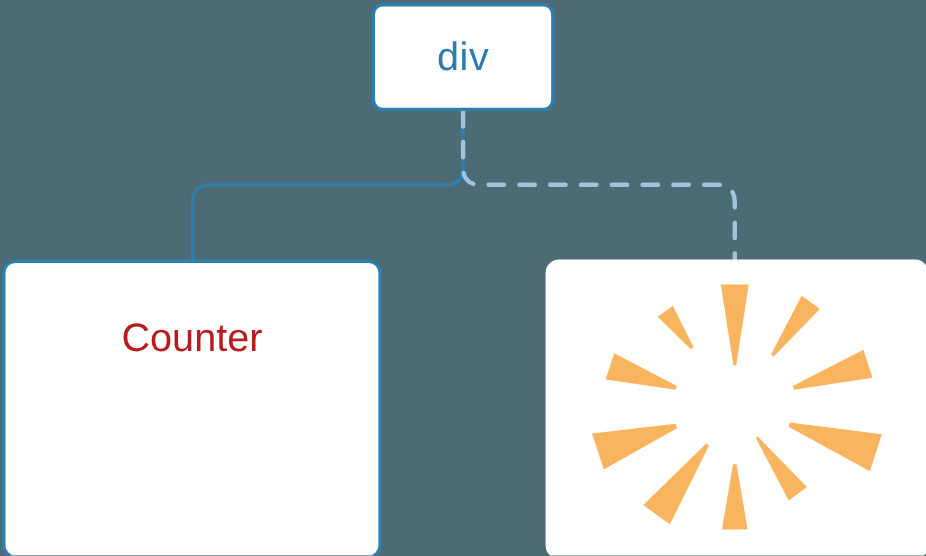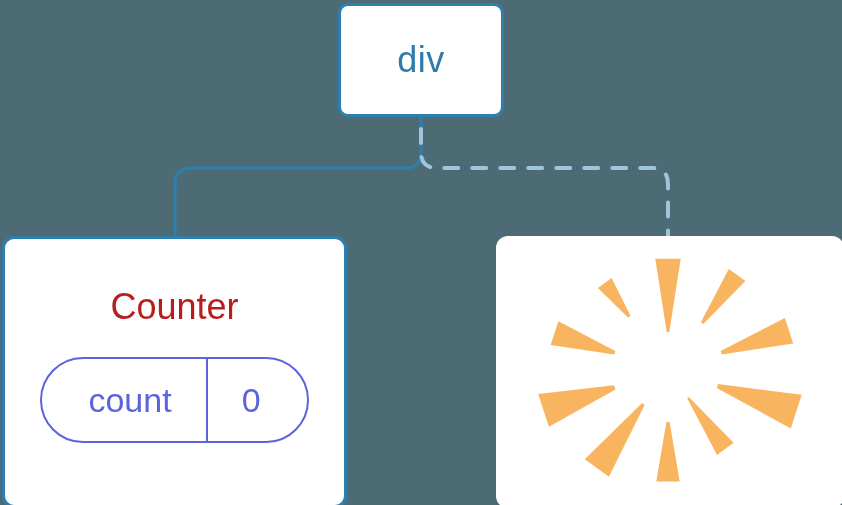--- a/index.html
+++ b/index.html
@@ -38,21 +38,21 @@
     box-sizing: border-box;
   }
   .node.bordered {
     border: 3px solid #2d7fb0;
   }
 
   #node-div {
     left: 338px;
     top: 3px;
     width: 166px;
-    height: 114px;
+    height: 98px;
     border-radius: 10px;
     display: flex;
     align-items: center;
     justify-content: center;
   }
   #node-div .node-title {
     font-size: 36px;
     color: #2e7cab;
     letter-spacing: 0.5px;
     line-height: 1;
@@ -136,25 +136,20 @@
     <path id="wire-solid" fill="none" stroke="#2d7fb0" stroke-width="3" stroke-linecap="round" d="M 421 101 L 421 152 Q 421 168 405 168 L 191 168 Q 175 168 175 184 L 175 236"></path>
     <path id="wire-dashed" fill="none" stroke="#9fc4db" stroke-width="4" stroke-linecap="round" stroke-dasharray="14 14" d="M 421 101 L 421 152 Q 421 168 437 168 L 652 168 Q 668 168 668 184 L 668 236"></path>
   </svg>
 
   <div class="node bordered" id="node-div">
     <span class="node-title">div</span>
   </div>
 
   <div class="node bordered" id="node-counter">
     <span class="node-title">Counter</span>
-    <div class="state-pill">
-      <span class="pill-key">count</span>
-      <span class="pill-divider"></span>
-      <span class="pill-val">0</span>
-    </div>
   </div>
 
   <div class="node" id="node-burst">
     <svg id="burst-svg" viewBox="0 0 348 272" xmlns="http://www.w3.org/2000/svg">
         <polygon points="170.7,96.0 159.3,22.7 184.7,22.7 173.3,96.0" fill="#f8b45e"></polygon>
         <polygon points="204.9,86.2 232.8,32.9 249.4,44.9 207.3,88.0" fill="#f8b45e"></polygon>
         <polygon points="224.7,115.0 288.9,81.9 297.2,107.4 225.8,118.4" fill="#f8b45e"></polygon>
         <polygon points="222.0,148.1 305.7,158.8 294.8,192.5 220.8,152.0" fill="#f8b45e"></polygon>
         <polygon points="192.8,160.9 237.6,206.8 221.0,218.9 191.1,162.1" fill="#f8b45e"></polygon>
         <polygon points="173.6,186.0 183.7,245.4 160.3,245.4 170.4,186.0" fill="#f8b45e"></polygon>

